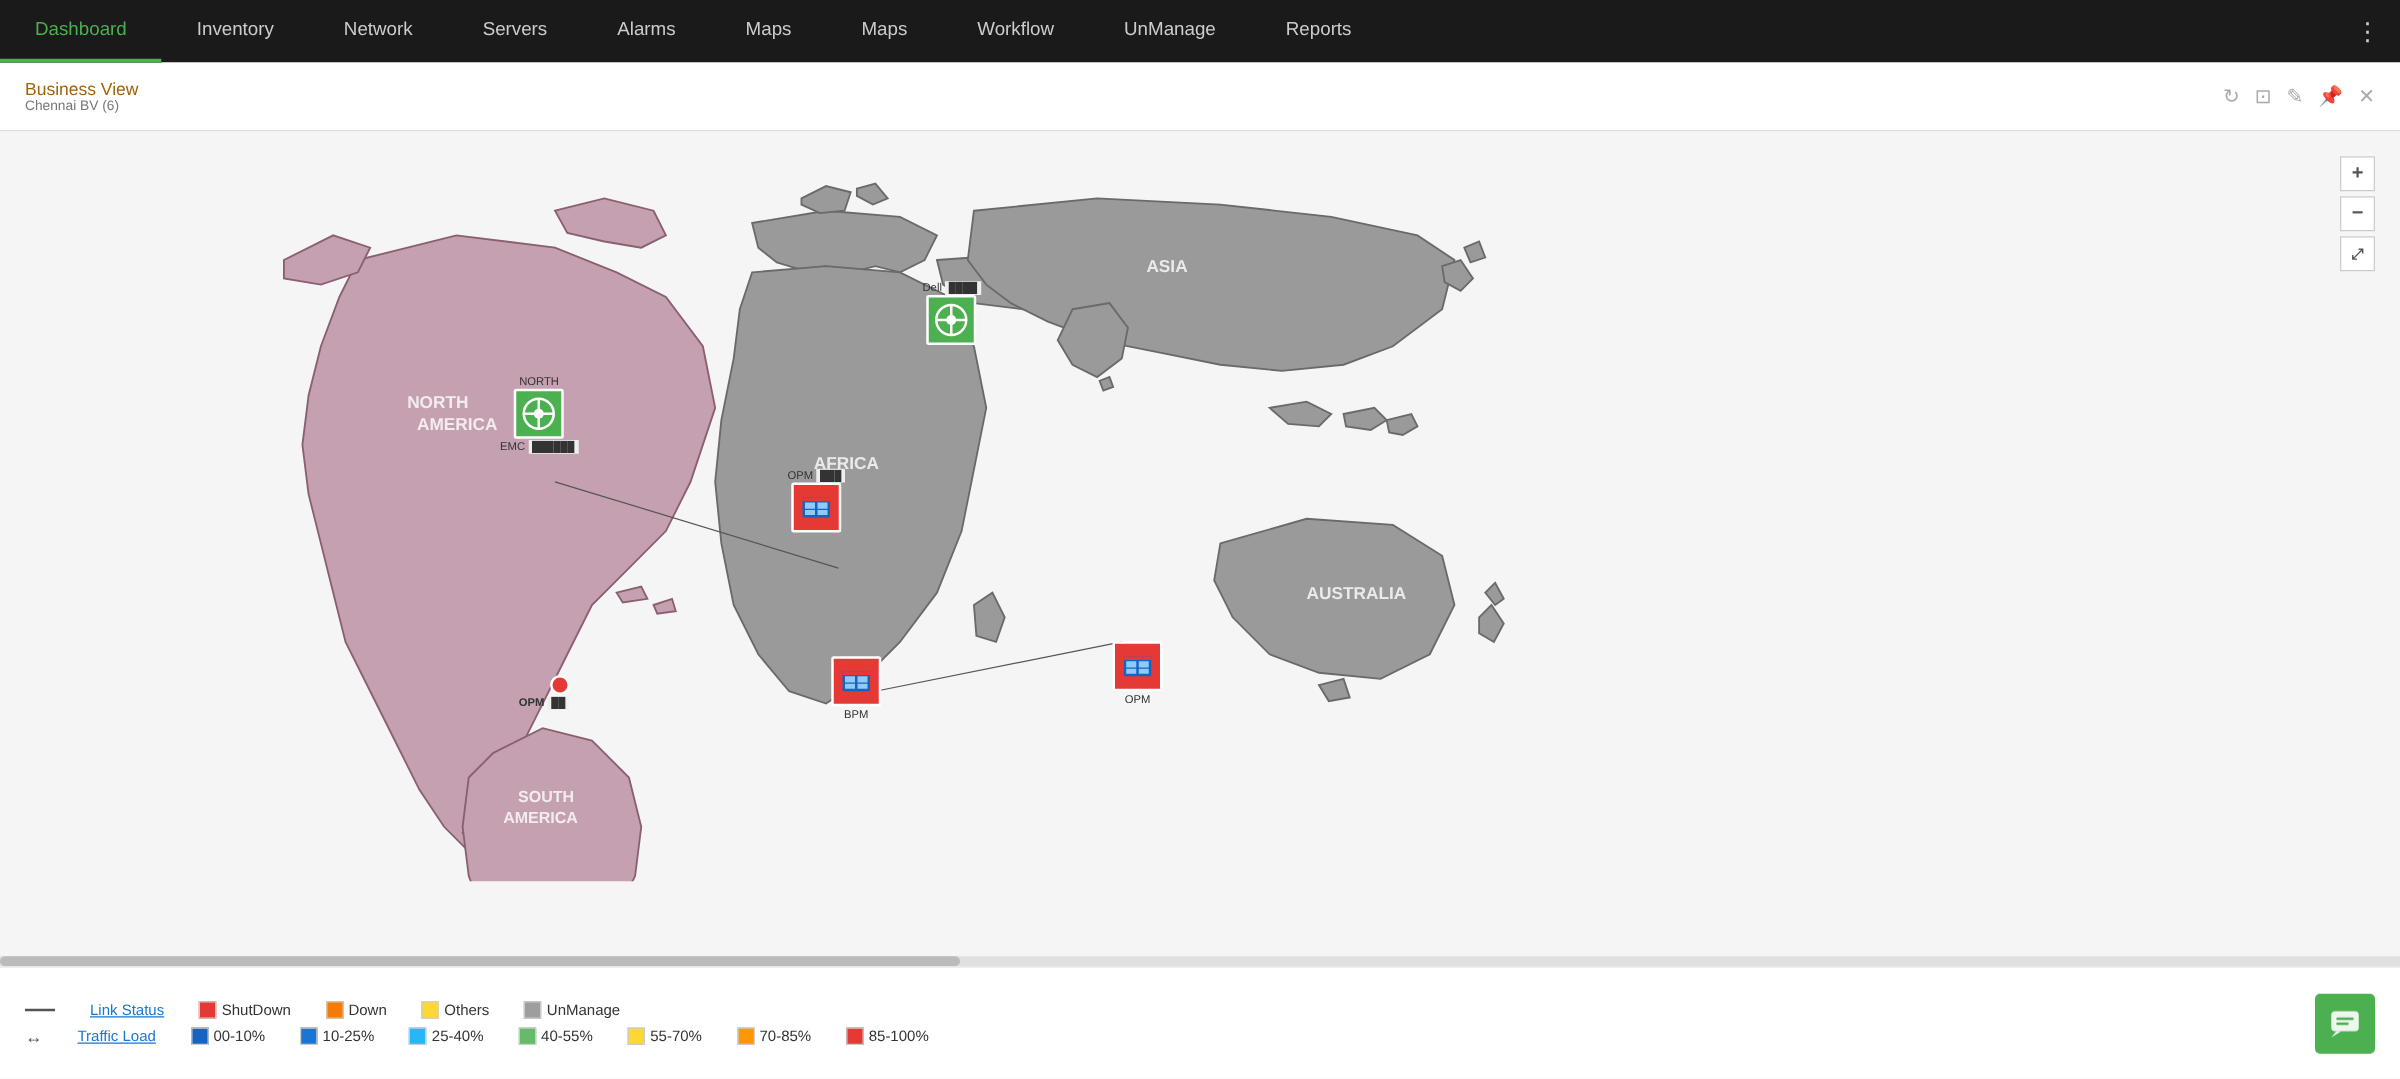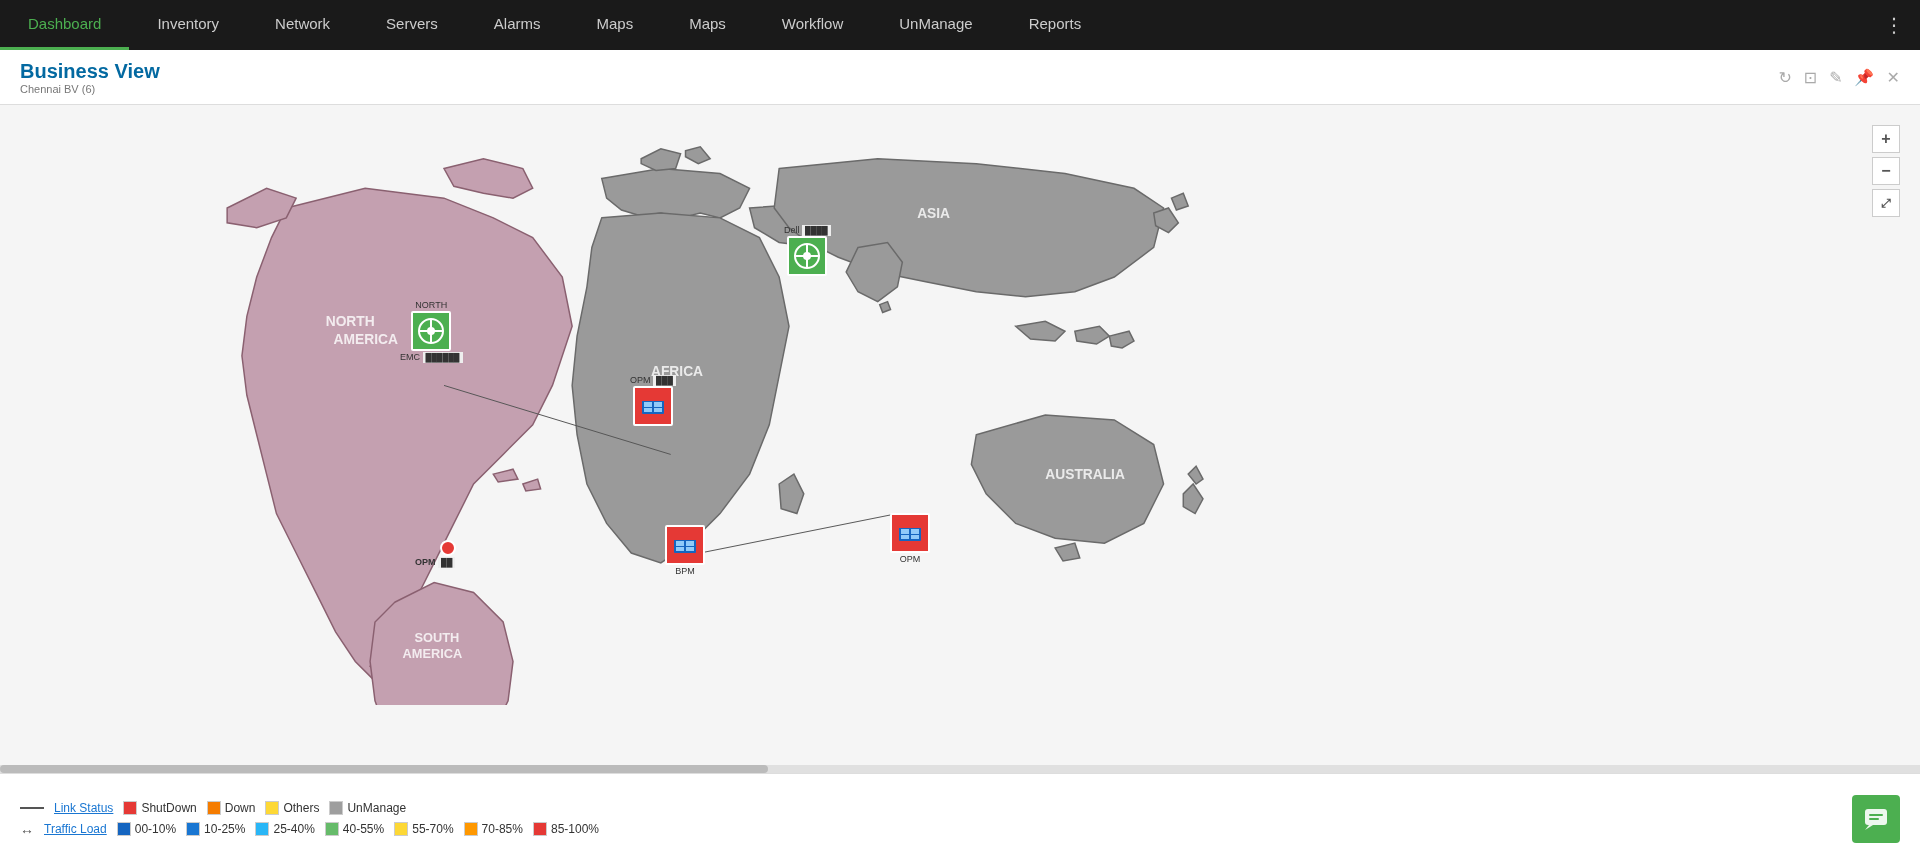--- a/index.html
+++ b/index.html
@@ -45,23 +45,23 @@
       background: #fff;
       border-bottom: 1px solid #ddd;
       padding: 8px 20px;
       display: flex;
       align-items: center;
       justify-content: space-between;
       height: 55px;
     }
     #bv-title-block {}
     #bv-title {
-      font-size: 20px;
-      font-weight: bold;
-      color: #0369a1;
+      font-size: 14px;
+      font-weight: normal;
+      color: #a16207;
     }
     #bv-subtitle {
       font-size: 11px;
       color: #777;
     }
     #bv-actions {
       display: flex;
       gap: 12px;
       align-items: center;
     }
@@ -144,21 +144,21 @@
       height: 90px;
       display: flex;
       flex-direction: column;
       justify-content: center;
       padding: 8px 20px;
       gap: 6px;
     }
     .legend-row {
       display: flex;
       align-items: center;
-      gap: 10px;
+      gap: 28px;
       font-size: 12px;
       text-align: center;
     }
     .legend-icon-line {
       width: 24px;
       height: 2px;
       background: #555;
       display: inline-block;
     }
     .legend-icon-arrow {
@@ -331,21 +331,21 @@
       <svg width="28" height="28" viewBox="0 0 28 28">
         <circle cx="14" cy="14" r="12" fill="none" stroke="white" stroke-width="2"></circle>
         <line x1="14" y1="2" x2="14" y2="26" stroke="white" stroke-width="2"></line>
         <line x1="2" y1="14" x2="26" y2="14" stroke="white" stroke-width="2"></line>
         <circle cx="14" cy="14" r="4" fill="white"></circle>
       </svg>
     </div>
     <div style="font-size:9px;color:#333;margin-top:1px;text-align:center;">EMC <span style="background:#eee;padding:1px 3px;font-size:8px;">██████</span></div>
   </div>
 
-  <div class="map-node" style="left:784px;top:120px;">
+  <div class="map-node" style="left:738px;top:120px;">
     <div style="font-size:9px;color:#333;margin-bottom:1px;">Dell <span style="background:#eee;padding:1px 3px;font-size:8px;">████</span></div>
     <div class="node-icon green">
       <svg width="28" height="28" viewBox="0 0 28 28">
         <circle cx="14" cy="14" r="12" fill="none" stroke="white" stroke-width="2"></circle>
         <line x1="14" y1="2" x2="14" y2="26" stroke="white" stroke-width="2"></line>
         <line x1="2" y1="14" x2="26" y2="14" stroke="white" stroke-width="2"></line>
         <circle cx="14" cy="14" r="4" fill="white"></circle>
       </svg>
     </div>
   </div>

